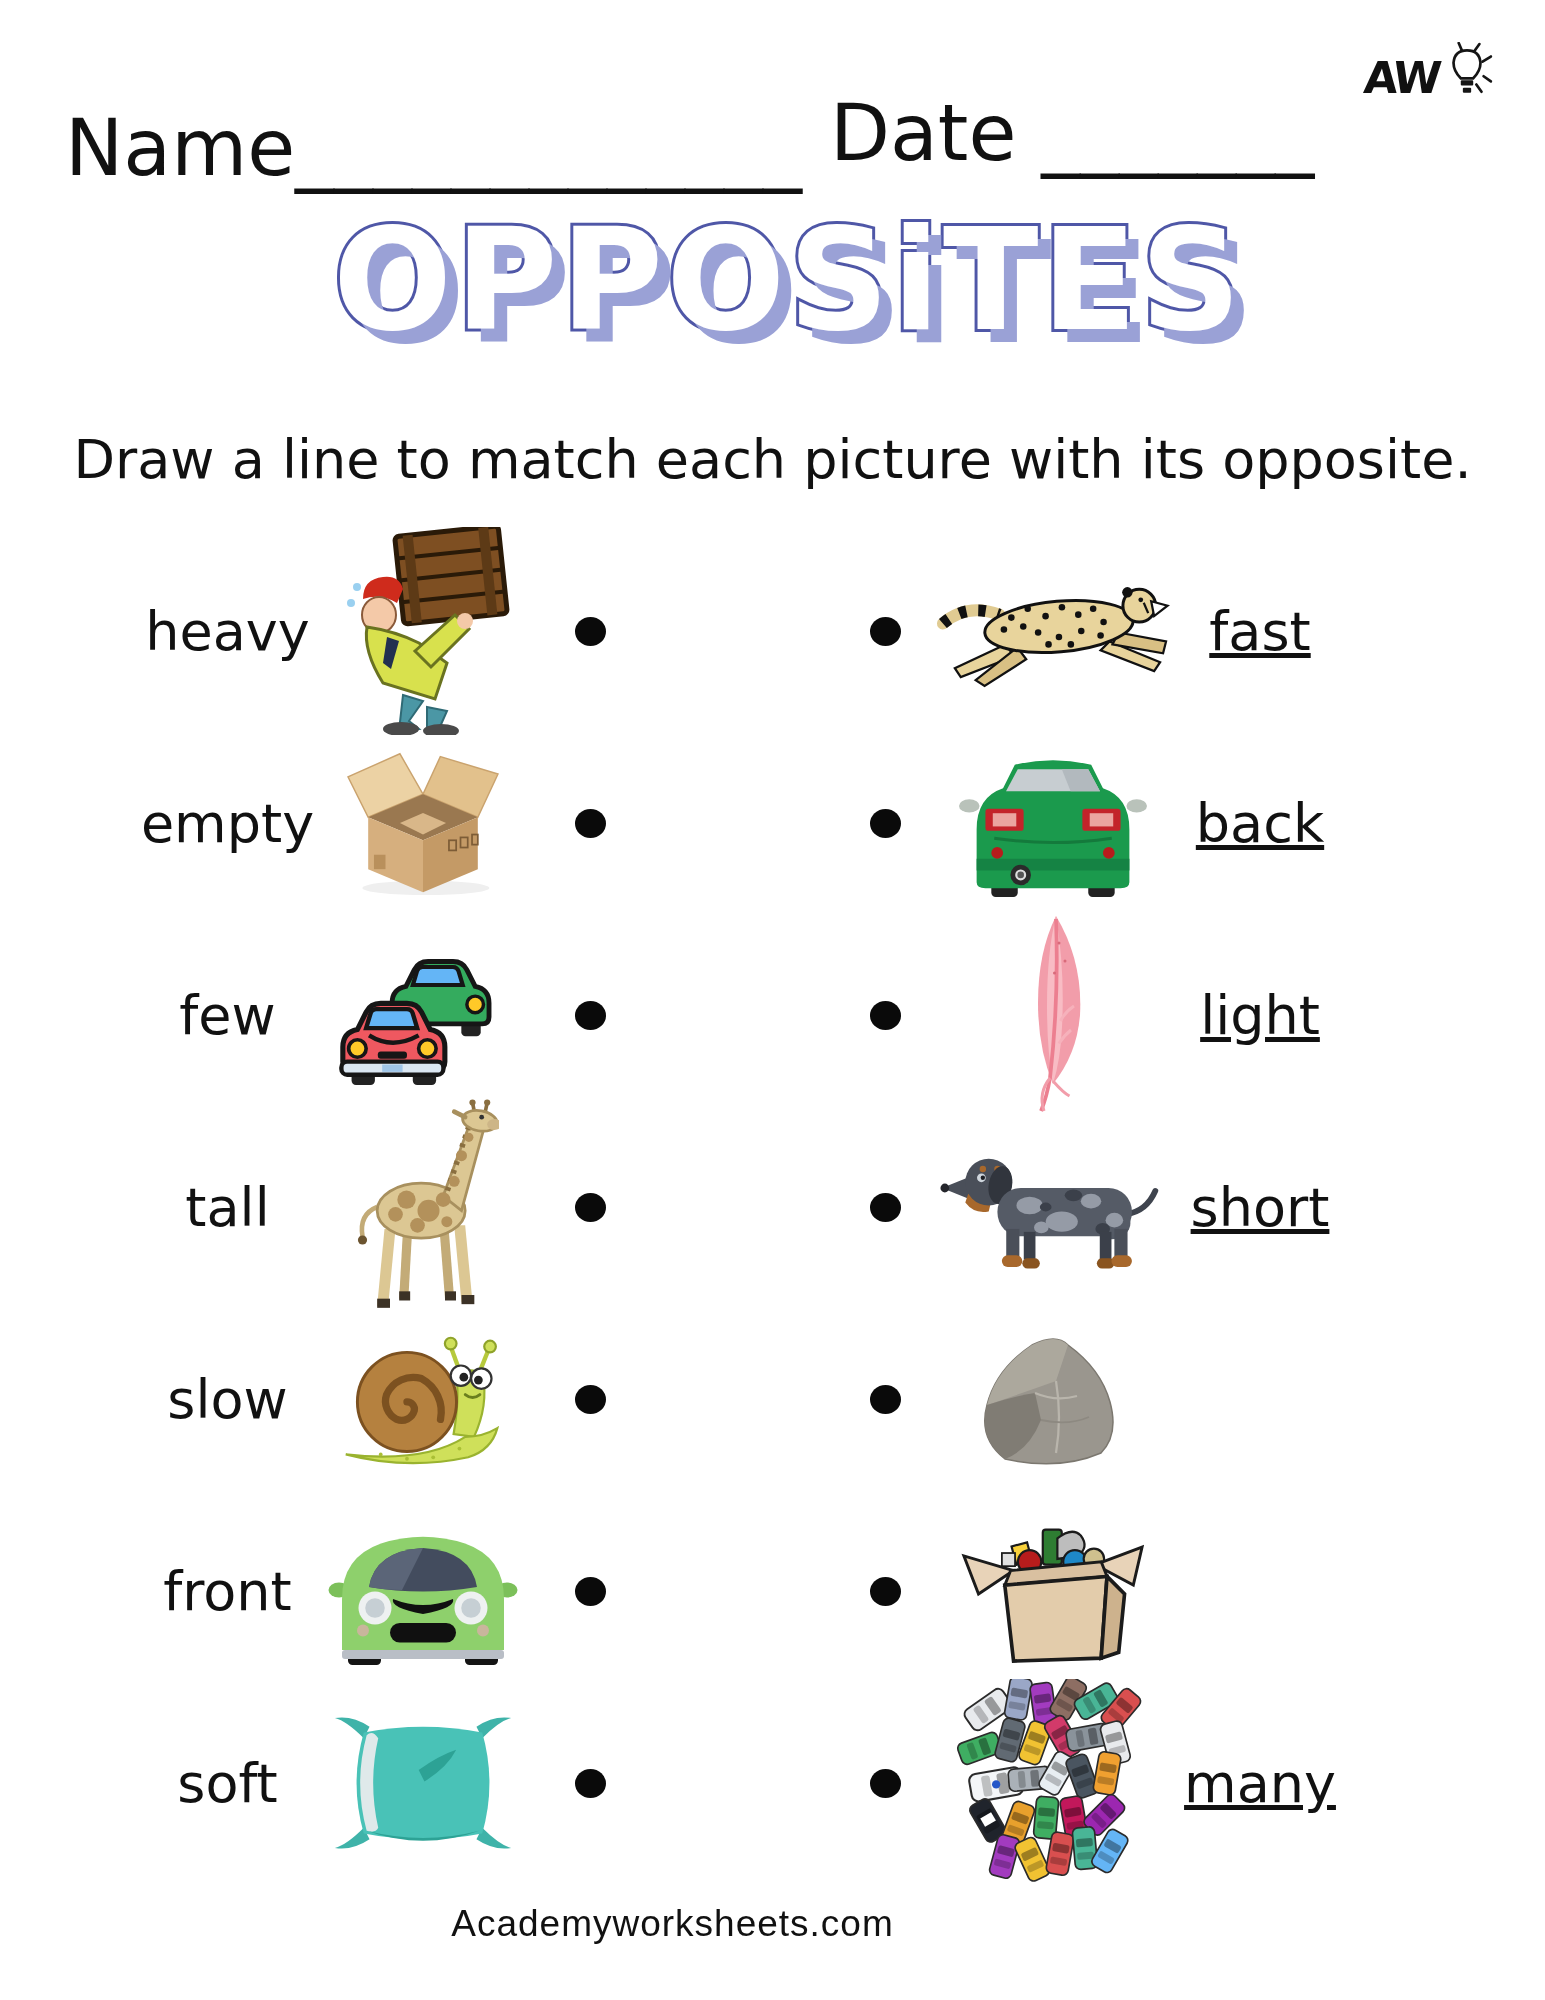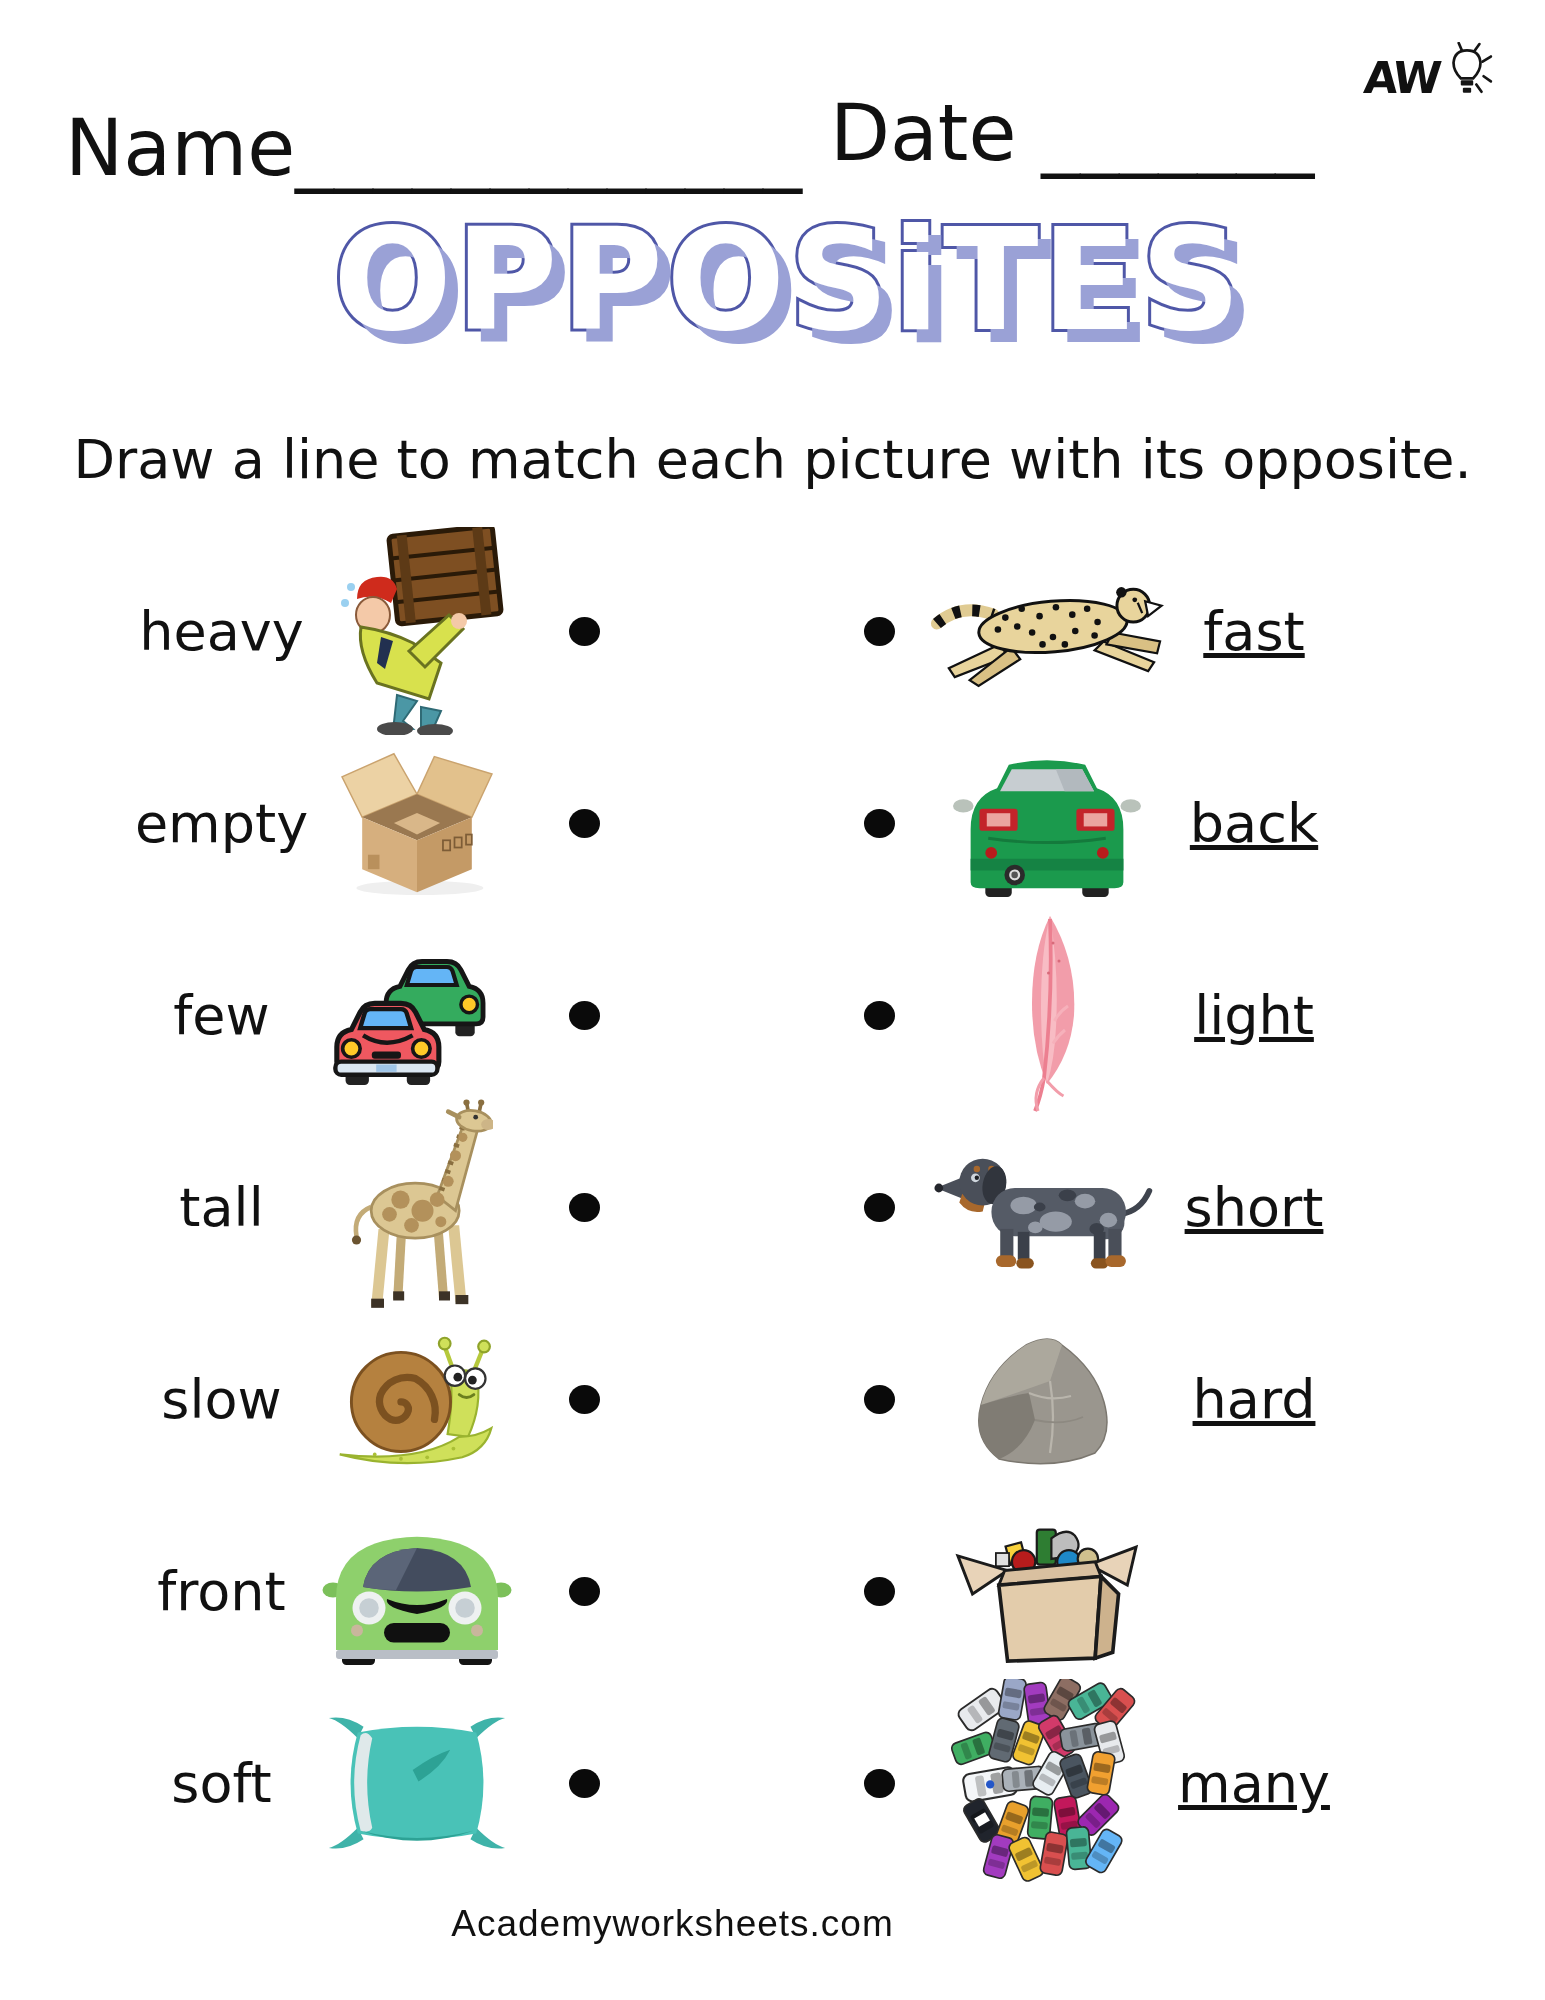--- a/index.html
+++ b/index.html
@@ -8,21 +8,21 @@
   .logo{position:absolute;top:42px;right:52px;display:flex;align-items:flex-start;gap:2px;}
   .logo-text{font-size:44px;font-weight:900;letter-spacing:-3px;transform:skewX(-5deg);margin-top:10px;}
   .name-date{position:absolute;top:88px;left:0;width:100%;font-size:78px;white-space:nowrap;}
   .name-lbl{position:absolute;left:65px;top:15px;}
   .date-lbl{position:absolute;left:830px;top:0;}
   .title-wrap{position:absolute;top:190px;left:0;width:100%;text-align:center;padding-left:16px;}
   .title{font-size:140px;line-height:1.3;font-weight:bold;letter-spacing:3px;color:#ffffff;
          -webkit-text-stroke:6px #4f57a7;paint-order:stroke fill;
          text-shadow:13px 13px 0 #9aa1d6;}
   .instruction{position:absolute;top:428px;left:0;width:100%;text-align:center;font-size:54px;letter-spacing:0px;}
-  .match{position:absolute;top:535px;left:134px;width:1220px;}
+  .match{position:absolute;top:535px;left:140px;width:1220px;}
   .mrow{display:flex;align-items:center;height:192px;}
   .c-word-l{width:175px;text-align:center;font-size:54px;}
   .c-img-l{width:215px;display:flex;justify-content:center;align-items:center;}
   .c-dot{width:120px;display:flex;justify-content:center;align-items:center;}
   .c-sp{width:175px;}
   .c-img-r{width:215px;display:flex;justify-content:center;align-items:center;}
   .c-word-r{width:200px;text-align:center;font-size:54px;text-decoration:underline;}
   .dot{width:31px;height:29px;border-radius:50%;background:#0a0a0a;}
   .pic{display:flex;justify-content:center;align-items:center;}
   .footer{position:absolute;top:1903px;left:0;width:1345px;text-align:center;font-size:37px;
@@ -374,21 +374,20 @@
       <svg width="168" height="138" viewBox="0 0 112 92">
         <path d="M24 86 Q6 72 12 50 Q18 26 42 10 Q58 2 66 10 Q88 26 94 48 Q100 70 88 82 Q60 94 24 86 z" fill="#9a968e" stroke="#7b776f" stroke-width="1"></path>
         <path d="M12 50 Q18 26 42 10 Q58 2 66 10 L58 34 Q30 44 12 50 z" fill="#aca89d"></path>
         <path d="M24 86 Q6 72 12 50 Q30 44 44 42 L48 60 Q40 80 24 86 z" fill="#807c74"></path>
         <path d="M58 34 Q62 58 58 82" stroke="#b9b5ac" stroke-width="1.5" fill="none"></path>
         <path d="M44 42 Q58 48 72 44" stroke="#b9b5ac" stroke-width="1.5" fill="none"></path>
         <path d="M48 60 Q66 64 80 58" stroke="#8d8981" stroke-width="1.2" fill="none"></path>
       </svg>
     </span>
       </div>
-    <div class="c-word-r">hard</div>
   </div>
 
   <div class="mrow">
     <div class="c-word-l">front</div>
     <div class="c-img-l">
         <span class="pic">
       <svg width="192" height="159" viewBox="0 0 128 106">
         <rect x="14" y="80" width="22" height="22" rx="3" fill="#141414"></rect>
         <rect x="92" y="80" width="22" height="22" rx="3" fill="#141414"></rect>
         <ellipse cx="8" cy="52" rx="7" ry="5" fill="#7cc05a"></ellipse>

